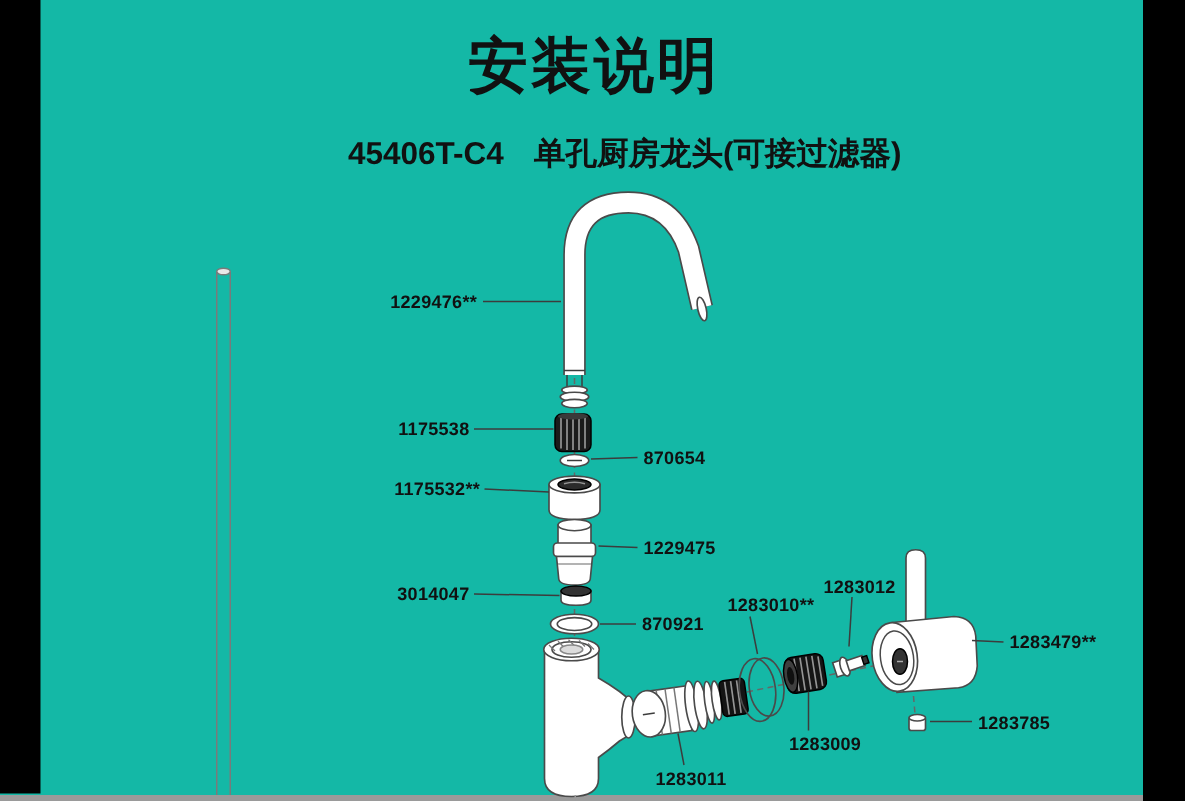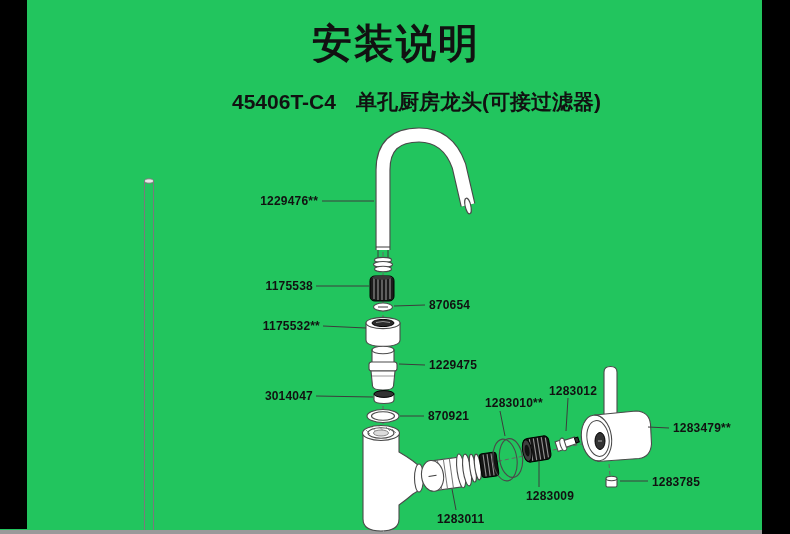--- a/index.html
+++ b/index.html
@@ -1,16 +1,16 @@
 <!DOCTYPE html>
 <html><head>
 <meta charset="utf-8">
 <style>
   html,body{margin:0;padding:0;background:#fff;}
-  .page{position:relative;width:790px;height:534px;background:#22c55e;overflow:hidden;
+  .page{position:relative;width:790px;height:534px;background:#14b8a6;overflow:hidden;
         font-family:"Liberation Sans","DejaVu Sans",sans-serif;}
   svg{position:absolute;left:0;top:0;}
   text{font-family:"Liberation Sans","DejaVu Sans",sans-serif;fill:#111;}
   .title{font-size:40px;font-weight:bold;letter-spacing:2px;}
   .subtitle{font-size:21px;font-weight:bold;}
   .plabel{font-size:12px;font-weight:bold;letter-spacing:.2px;}
   .ln{stroke:#3c3c3c;stroke-width:1;fill:none;}
   .part{stroke:#4a4a4a;stroke-width:1.1;fill:#ffffff;}
   .dash{stroke:#666;stroke-width:1;fill:none;stroke-dasharray:4 3;}
   .knurl{stroke:rgba(255,255,255,.55);stroke-width:1.1;}

